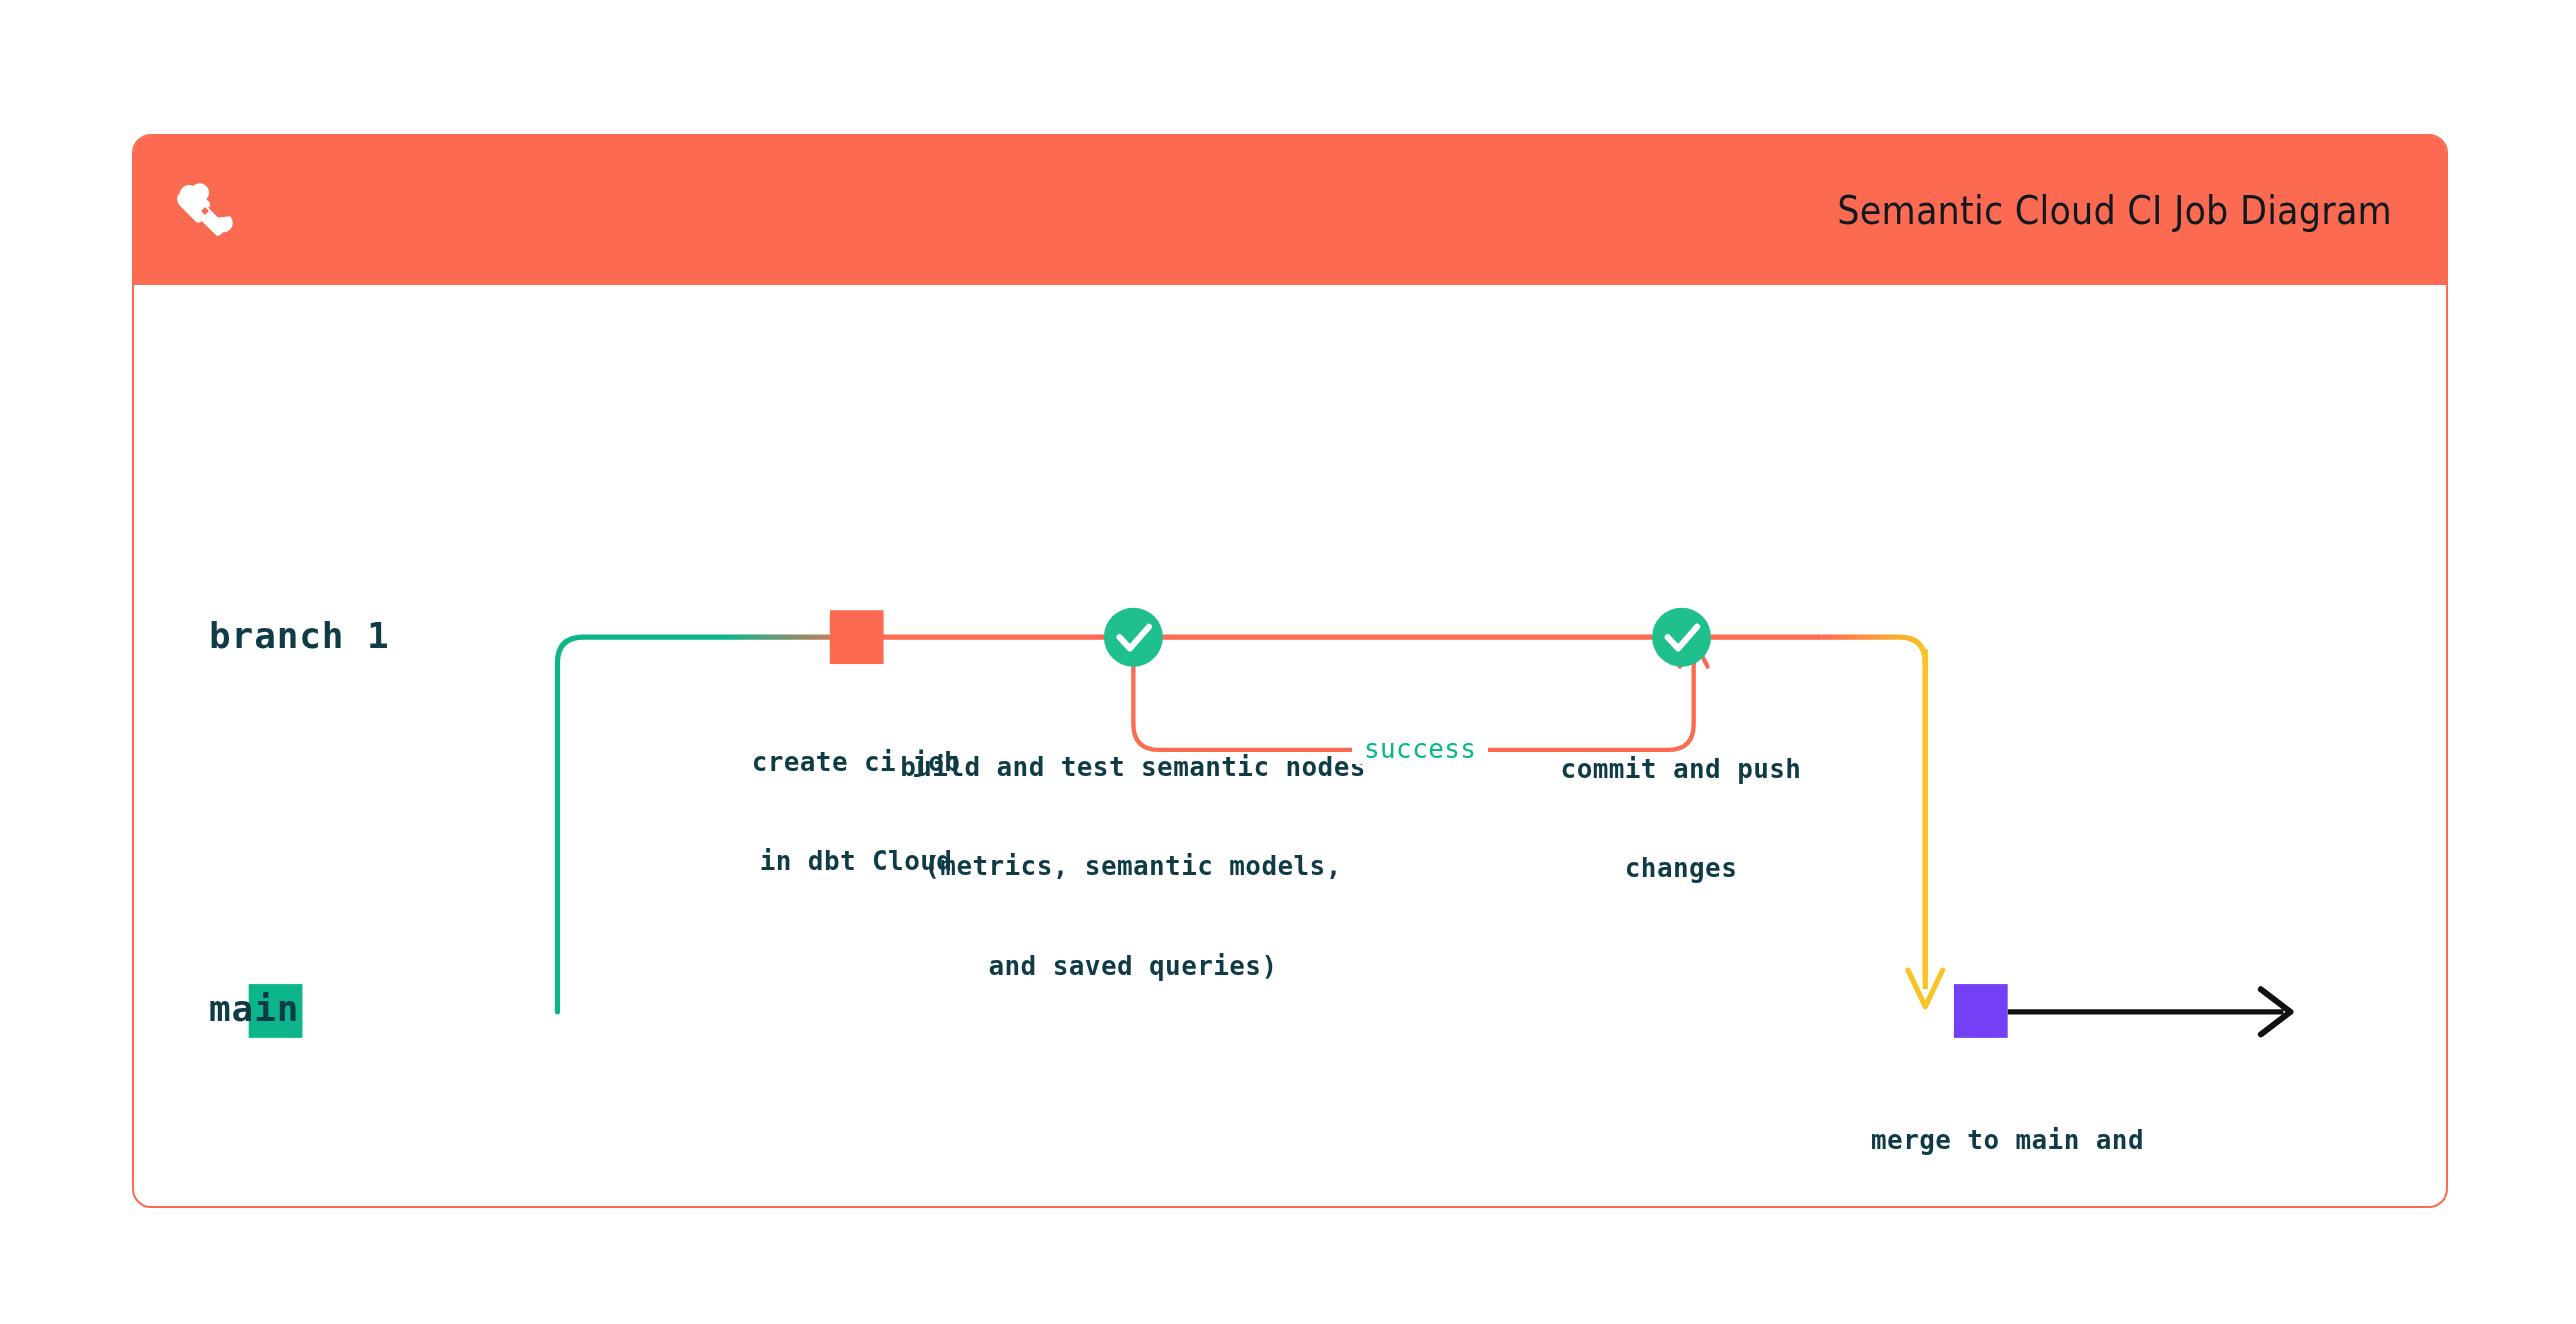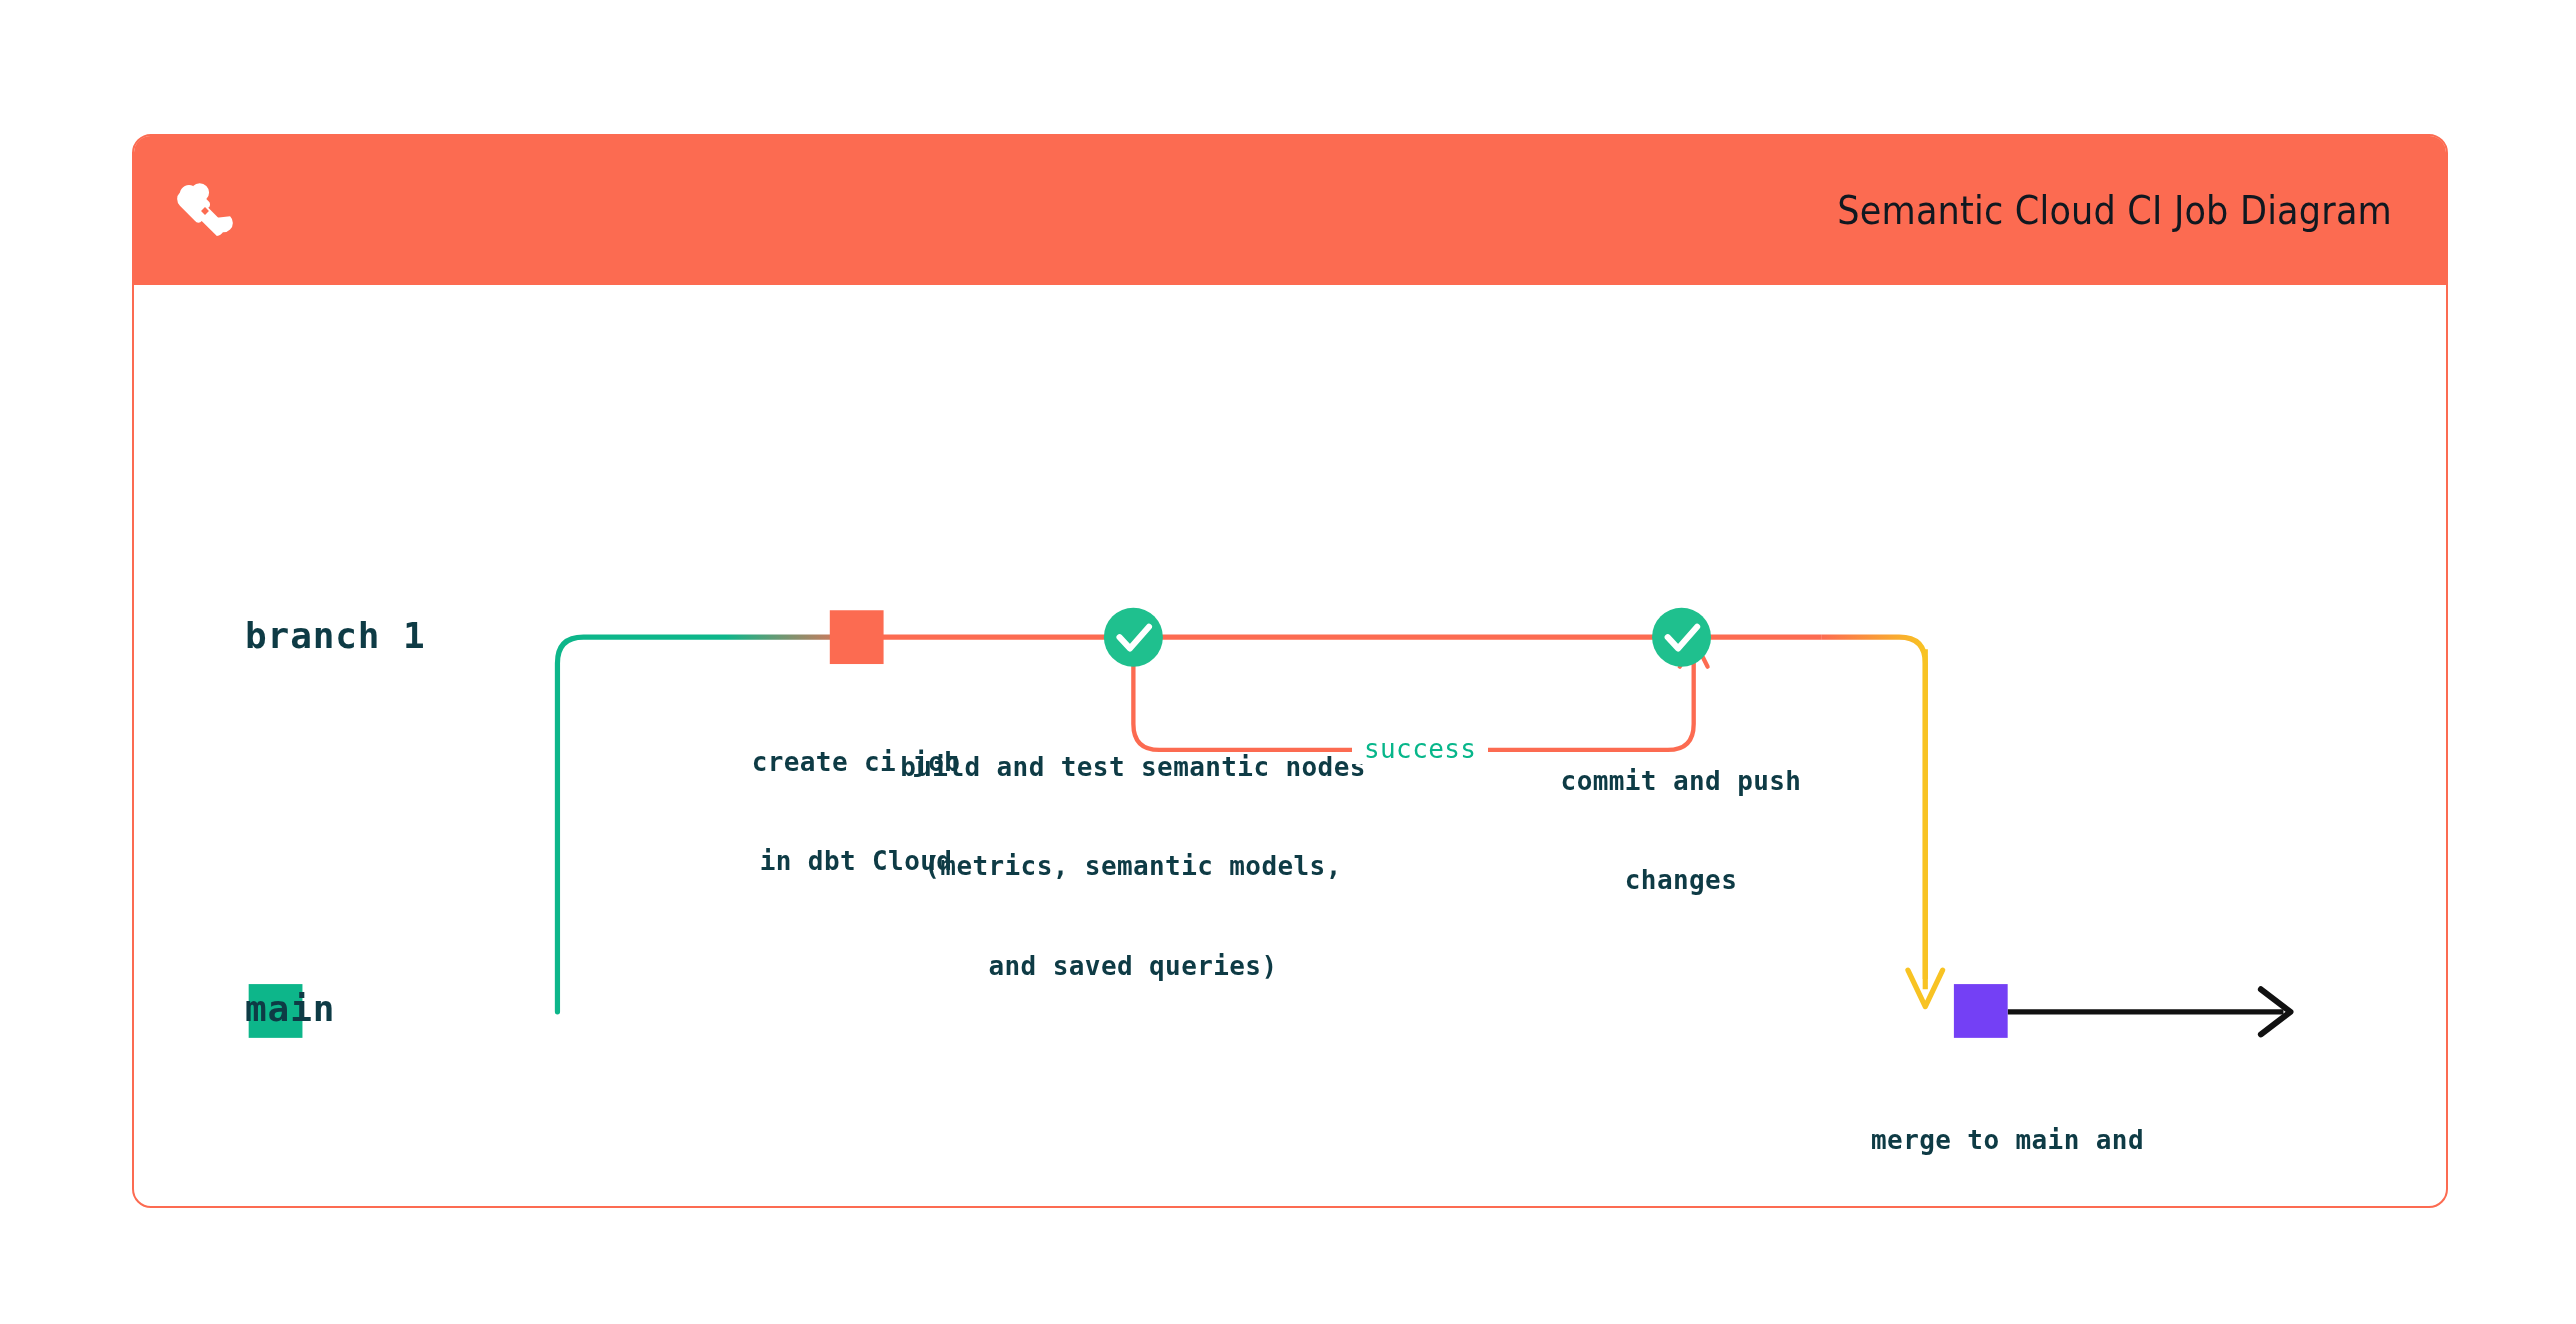--- a/index.html
+++ b/index.html
@@ -58,21 +58,20 @@
     position:absolute;
     color:#0E3B45;
     font-family:"DejaVu Sans Mono","Liberation Mono",monospace;
     font-weight:bold;
     white-space:pre;
     line-height:1.28;
   }
   .branch-name{
     font-size:36px;
     letter-spacing:0.9px;
-    margin-left:36px;
   }
   .node-cap{
     font-size:26px;
     text-align:center;
     letter-spacing:0.4px;
   }
   .success-lbl{
     position:absolute;
     color:#07B68A;
     font-family:"DejaVu Sans Mono","Liberation Mono",monospace;
@@ -167,21 +166,21 @@
         <div>create ci job</div>
         <div>in dbt Cloud</div>
       </div>
 
       <div class="lbl node-cap" style="left:750px;top:399px;width:498px;">
         <div>build and test semantic nodes</div>
         <div>(metrics, semantic models,</div>
         <div>and saved queries)</div>
       </div>
 
-      <div class="lbl node-cap" style="left:1363px;top:413px;width:368px;">
+      <div class="lbl node-cap" style="left:1363px;top:401px;width:368px;">
         <div>commit and push</div>
         <div>changes</div>
       </div>
 
       <div class="lbl node-cap" style="left:1622px;top:772px;width:503px;">
         <div>merge to main and</div>
       </div>
 
       <div class="success-lbl" style="left:1218px;top:449px;">success</div>
 

